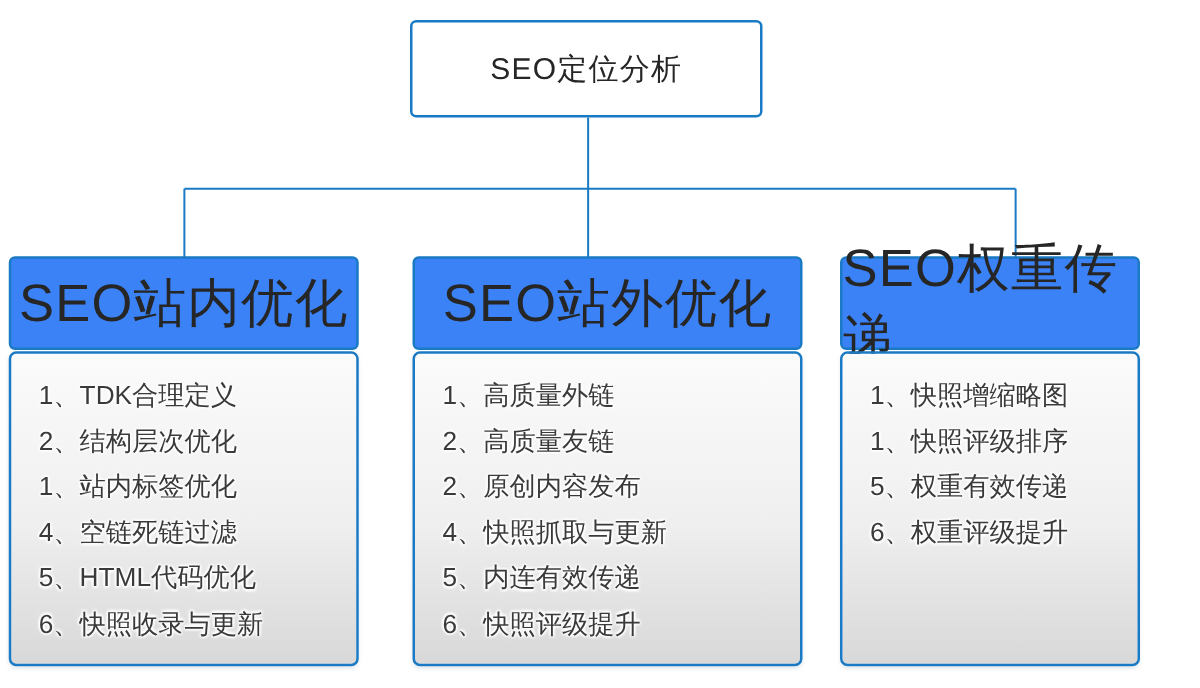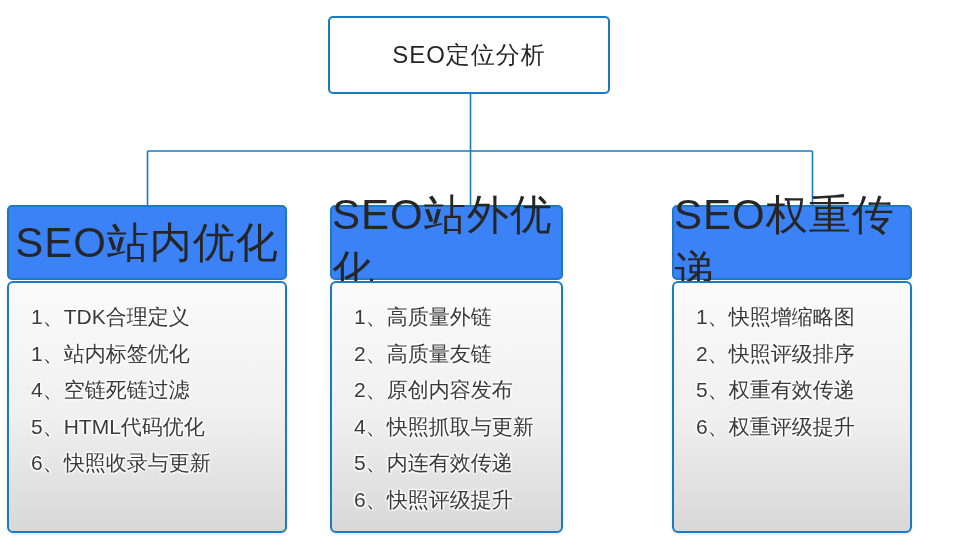--- a/index.html
+++ b/index.html
@@ -24,21 +24,21 @@
     border-radius:5px;
     display:flex;align-items:center;justify-content:center;
     color:var(--ink);
   }
   .root-node{
     left:328px;top:16px;width:282px;height:78px;
     font-size:24px;letter-spacing:1px;
   }
   .column{position:absolute;top:205px;}
   .col-1{left:7px;width:280px;}
-  .col-2{left:330px;width:233px;}
+  .col-2{left:330px;width:312px;}
   .col-3{left:672px;width:240px;}
   .col-header{
     position:relative;width:100%;height:75px;
     background:#3b82f6;border:2px solid var(--accent);border-radius:5px;
     display:flex;align-items:center;justify-content:center;
     font-size:42px;letter-spacing:1px;color:var(--ink);
   }
   .panel{
     position:relative;width:100%;height:252px;margin-top:1px;
     background:linear-gradient(180deg,#fbfbfb 0%,#efefef 55%,#d8d8d8 100%);
@@ -70,20 +70,21 @@
   <div class="node root-node">
     <span>SEO定位分析</span>
   </div>
 
   <section class="column col-1">
     <div class="col-header">
       <span>SEO站内优化</span>
     </div>
     <ul class="panel">
       <li>1、TDK合理定义</li>
+      <li>2、结构层次优化</li>
       <li>1、站内标签优化</li>
       <li>4、空链死链过滤</li>
       <li>5、HTML代码优化</li>
       <li>6、快照收录与更新</li>
     </ul>
   </section>
 
   <section class="column col-2">
     <div class="col-header">
       <span>SEO站外优化</span>
@@ -97,19 +98,19 @@
       <li>6、快照评级提升</li>
     </ul>
   </section>
 
   <section class="column col-3">
     <div class="col-header">
       <span>SEO权重传递</span>
     </div>
     <ul class="panel">
       <li>1、快照增缩略图</li>
-      <li>2、快照评级排序</li>
+      <li>1、快照评级排序</li>
       <li>5、权重有效传递</li>
       <li>6、权重评级提升</li>
     </ul>
   </section>
 
 </div>
 
 </body></html>

